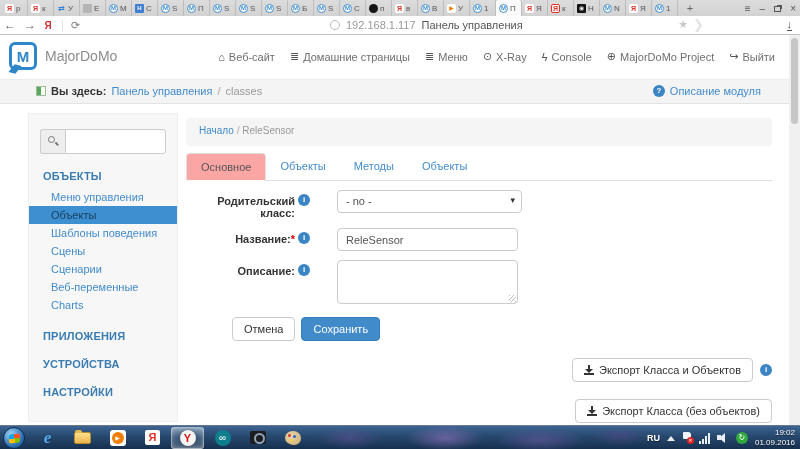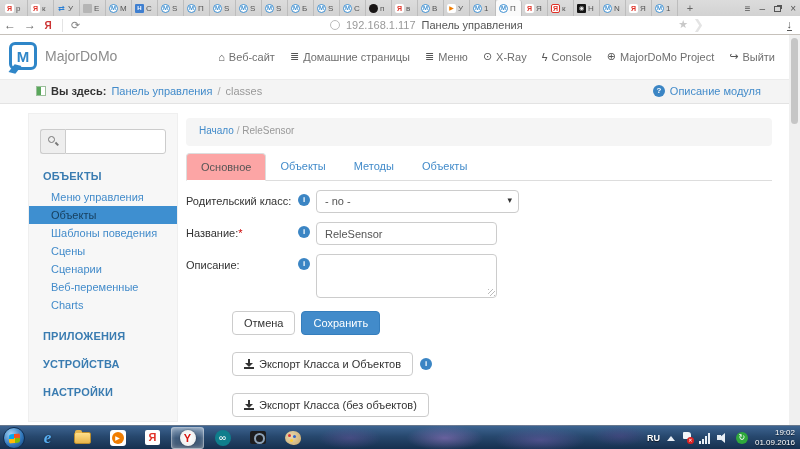--- a/index.html
+++ b/index.html
@@ -95,37 +95,37 @@
   .sitem.active { background:#3e8fd0; color:#17405f; }
 
   
   #main { position:absolute; left:186px; top:83px; width:586px; }
   #mbc { height:28px; background:#f5f5f5; border-radius:4px; padding:7px 13px; font-size:10px; }
   #mtabs { margin-top:7px; border-bottom:1px solid #ddd; display:flex; font-size:11px; height:28px; }
   .mtab { padding:7px 14px; color:#428bca; cursor:pointer; }
   .mtab.active { background:#fca5a5; border:1px solid #ddd; border-bottom:1px solid #fff; border-radius:4px 4px 0 0;
     color:#555; margin-bottom:-1px;text-align:right; }
   .frow { display:flex; align-items:flex-start; margin-top:9px; }
-  .flabel { width:109px; text-align:left; font-size:11px; font-weight:normal; color:#333; padding-top:5px; }
+  .flabel { width:109px; text-align:right; font-size:11px; font-weight:bold; color:#333; padding-top:5px; }
   .fico { margin:4px 0 0 3px; }
-  .fctrl { margin-left:6px; width:203px; }
+  .fctrl { margin-left:27px; width:185px; }
   .fselect { position:relative; height:23px; border:1px solid #ccc; border-radius:4px; background:#fff;
     font-size:11px; color:#555; padding:4px 8px; cursor:pointer; }
   .fselect .caret { position:absolute; right:6px; top:4px; color:#333; font-size:9px; }
   .ftext { width:181px; height:23px; border:1px solid #ccc; border-radius:4px; font-size:11px; color:#555;
     padding:0 8px; outline:none; }
   .farea { position:relative; width:181px; height:44px; border:1px solid #ccc; border-radius:4px; background:#fff; }
   .farea textarea { width:100%; height:100%; border:none; resize:none; outline:none; background:transparent; }
   .resize-grip { position:absolute; right:1px; bottom:1px; width:7px; height:7px;
     background:repeating-linear-gradient(135deg,#bbb 0 1px,transparent 1px 3px); }
   #btnrow { margin:13px 0 0 46px; display:flex; gap:6px; }
   .btn { font-size:11px; border-radius:4px; padding:5px 11px; cursor:pointer; border:1px solid #ccc;
     background:#fff; color:#333; display:flex; align-items:center; gap:5px; }
   .btn-primary { background:#428bca; border-color:#357ebd; color:#fff; }
-  .exprow { margin:17px 0 0 46px; display:flex; align-items:center; gap:7px; }
+  .exprow { margin:17px 0 0 46px; display:flex; align-items:center; gap:7px;justify-content:flex-end; }
   .dlico { width:10px; height:10px; position:relative; }
   .dlico::before { content:""; position:absolute; left:4px; top:0; width:2px; height:5px; background:#333; }
   .dlico::after { content:""; position:absolute; left:1px; top:4px; border:4px solid transparent; border-top:4px solid #333; }
   .dlbase { position:absolute; left:0; bottom:0; width:10px; height:2px; background:#333; }
 
   
   #taskbar { position:absolute; left:0; top:425px; width:800px; height:24px;
     background:
       radial-gradient(45px 16px at 350px 12px, rgba(110,85,160,.45), transparent 70%),
       radial-gradient(55px 18px at 445px 12px, rgba(160,120,200,.55), transparent 70%),

